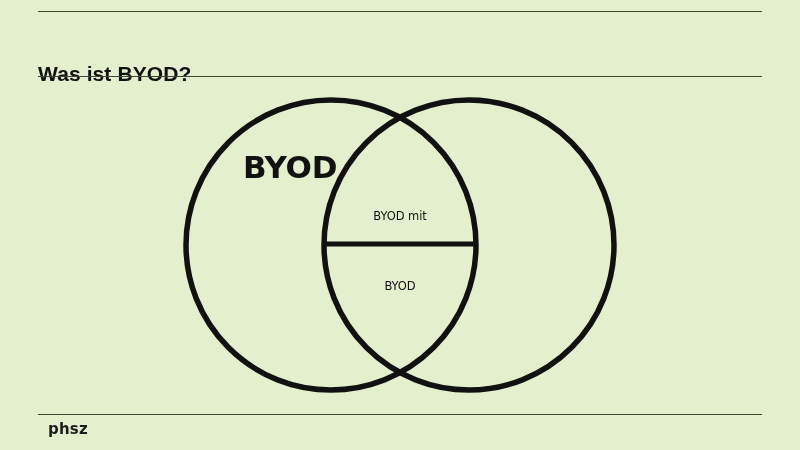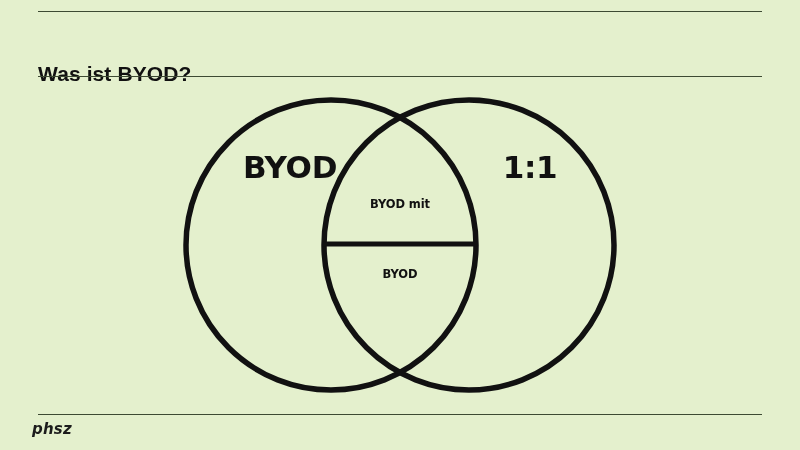--- a/index.html
+++ b/index.html
@@ -43,28 +43,27 @@
     font-weight: bold;
     color: #111111;
     letter-spacing: 0.1px;
     white-space: nowrap;
     margin-top: 44px;
   }
 
   
   .footer-brand {
     position: absolute;
-    left: 32px;
+    left: 48px;
     top: 420px;
     font-family: "DejaVu Sans", sans-serif;
     font-size: 15px;
     font-weight: bold;
     color: #1c1c1c;
     letter-spacing: 0.2px;
-    font-style: italic;
   }
 
   
   .venn-wrap {
     position: absolute;
     left: 0;
     top: 0;
     width: 800px;
     height: 450px;
   }
@@ -96,26 +95,27 @@
     left: 470px;
     top: 152px;
     width: 120px;
     font-size: 31px;
     letter-spacing: -0.3px;
   }
 
   .overlap-text {
     position: absolute;
     font-family: "DejaVu Sans", sans-serif;
-    font-weight: bold;
+    font-weight: normal;
     color: #111111;
     text-align: center;
     line-height: 1.35;
     font-size: 11.5px;
     letter-spacing: -0.1px;
+    margin-top: 12px;
   }
   .overlap-top {
     left: 320px;
     top: 197px;
     width: 160px;
   }
   .overlap-bottom {
     left: 320px;
     top: 267px;
     width: 160px;
@@ -138,21 +138,20 @@
 
       <circle cx="331" cy="245" r="145" fill="none" stroke="#111111" stroke-width="5.5"></circle>
 
       <circle cx="469" cy="245" r="145" fill="none" stroke="#111111" stroke-width="5.5"></circle>
 
       <line x1="323" y1="244" x2="477" y2="244" stroke="#111111" stroke-width="5"></line>
     </svg>
 
     <div class="venn-label label-left">BYOD</div>
 
-    <div class="venn-label label-right">1:1</div>
 
     <div class="overlap-text overlap-top">
       <div>BYOD mit</div>
     </div>
 
     <div class="overlap-text overlap-bottom">
       <div>BYOD</div>
     </div>
 
   </div>

